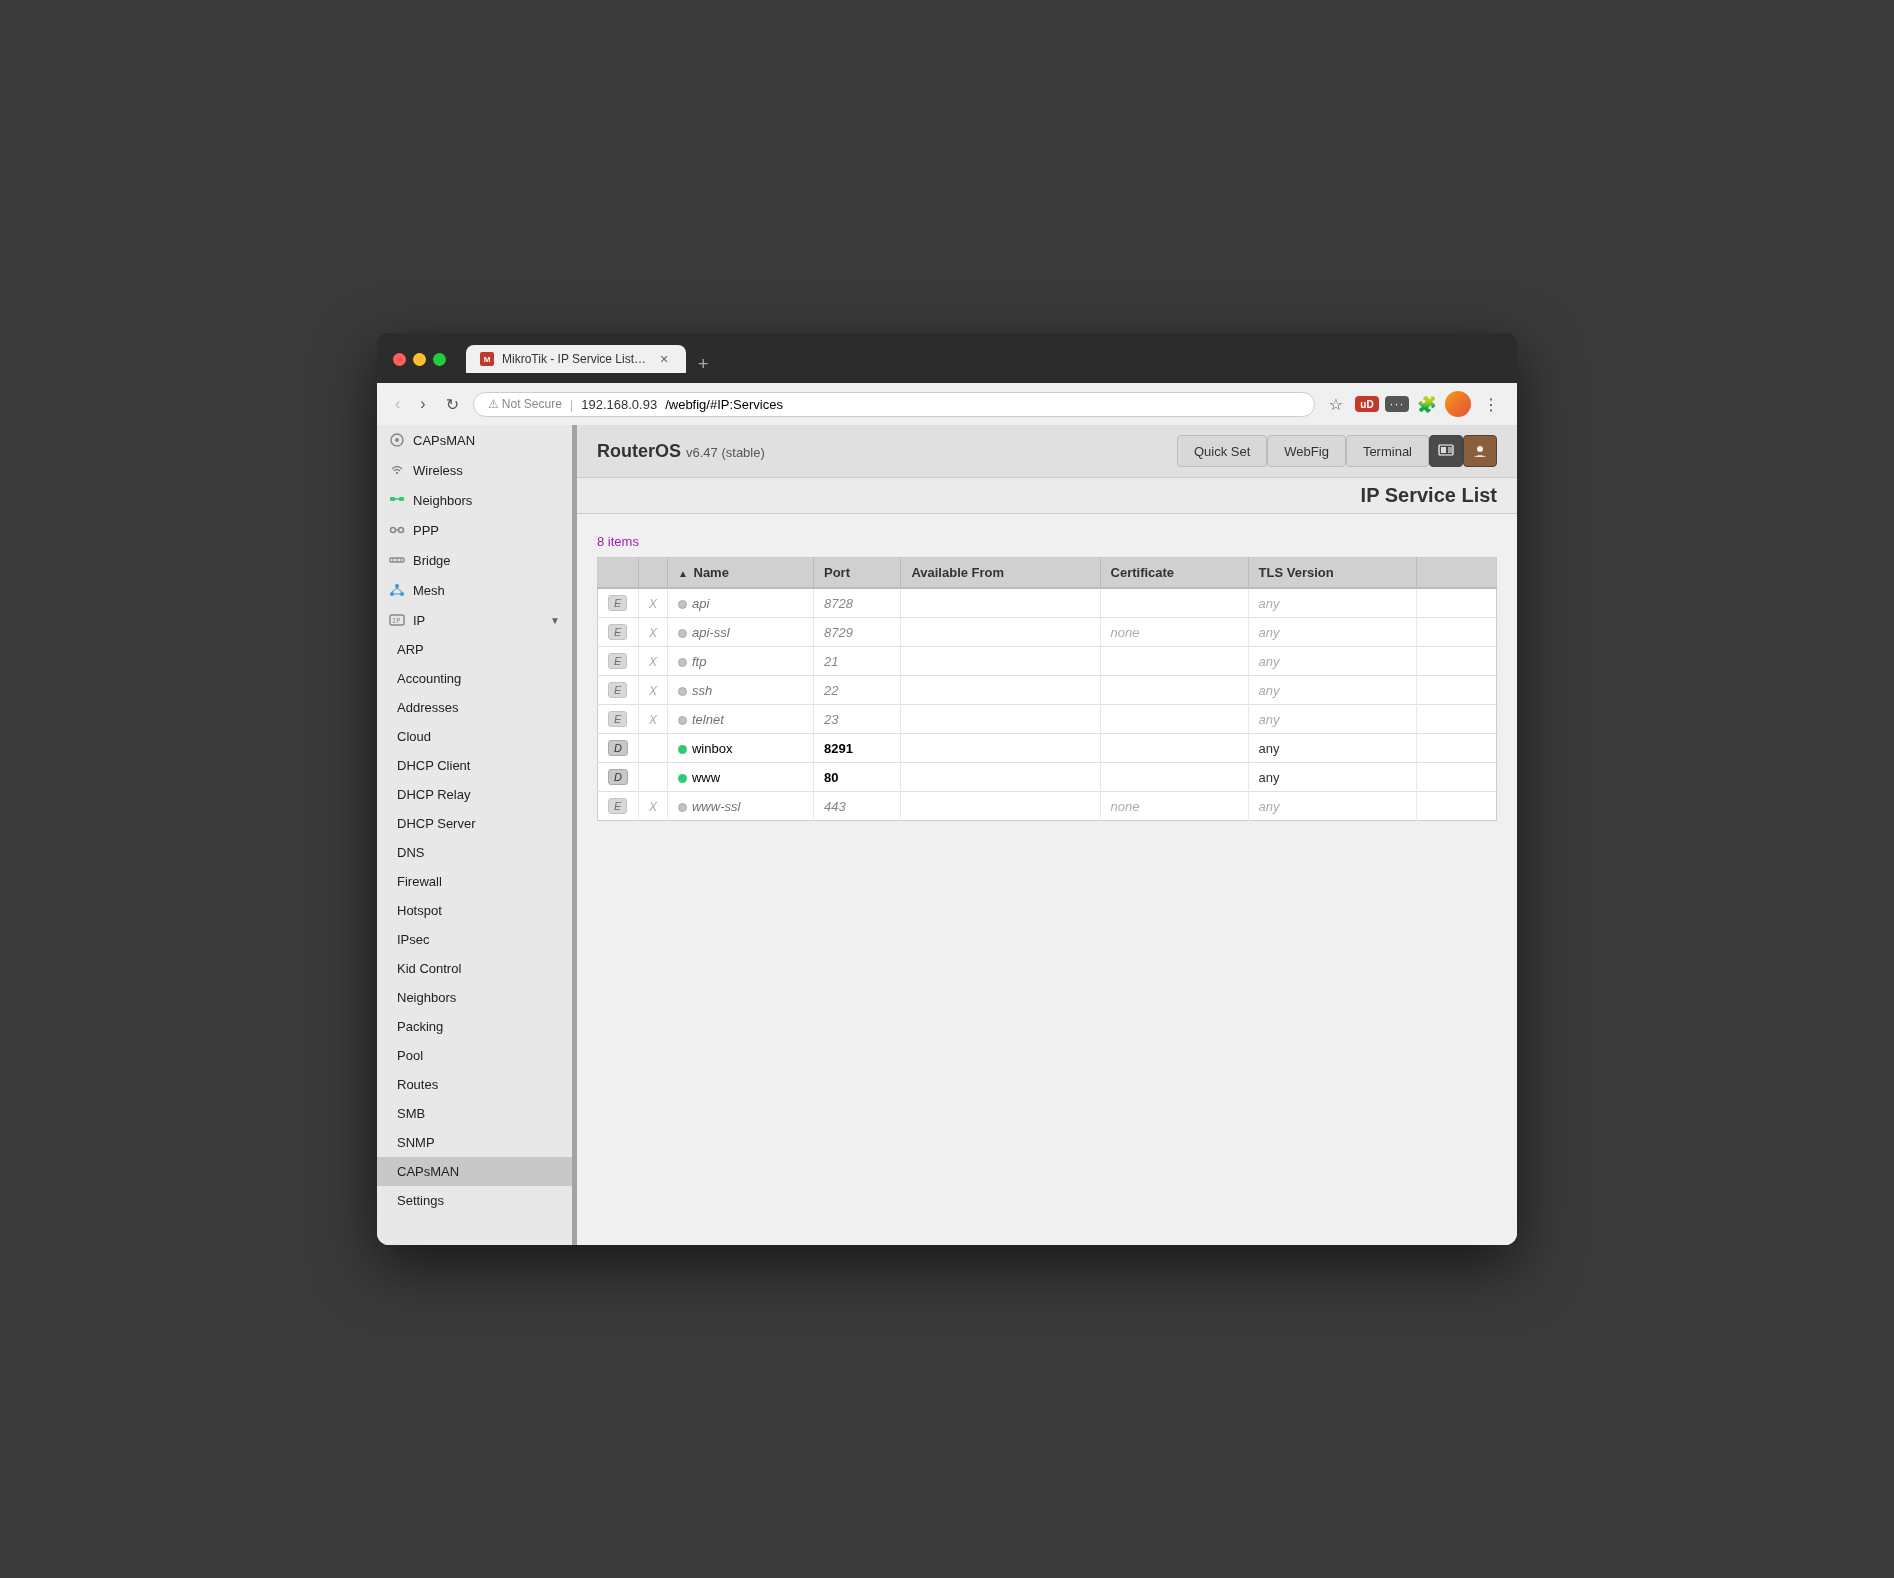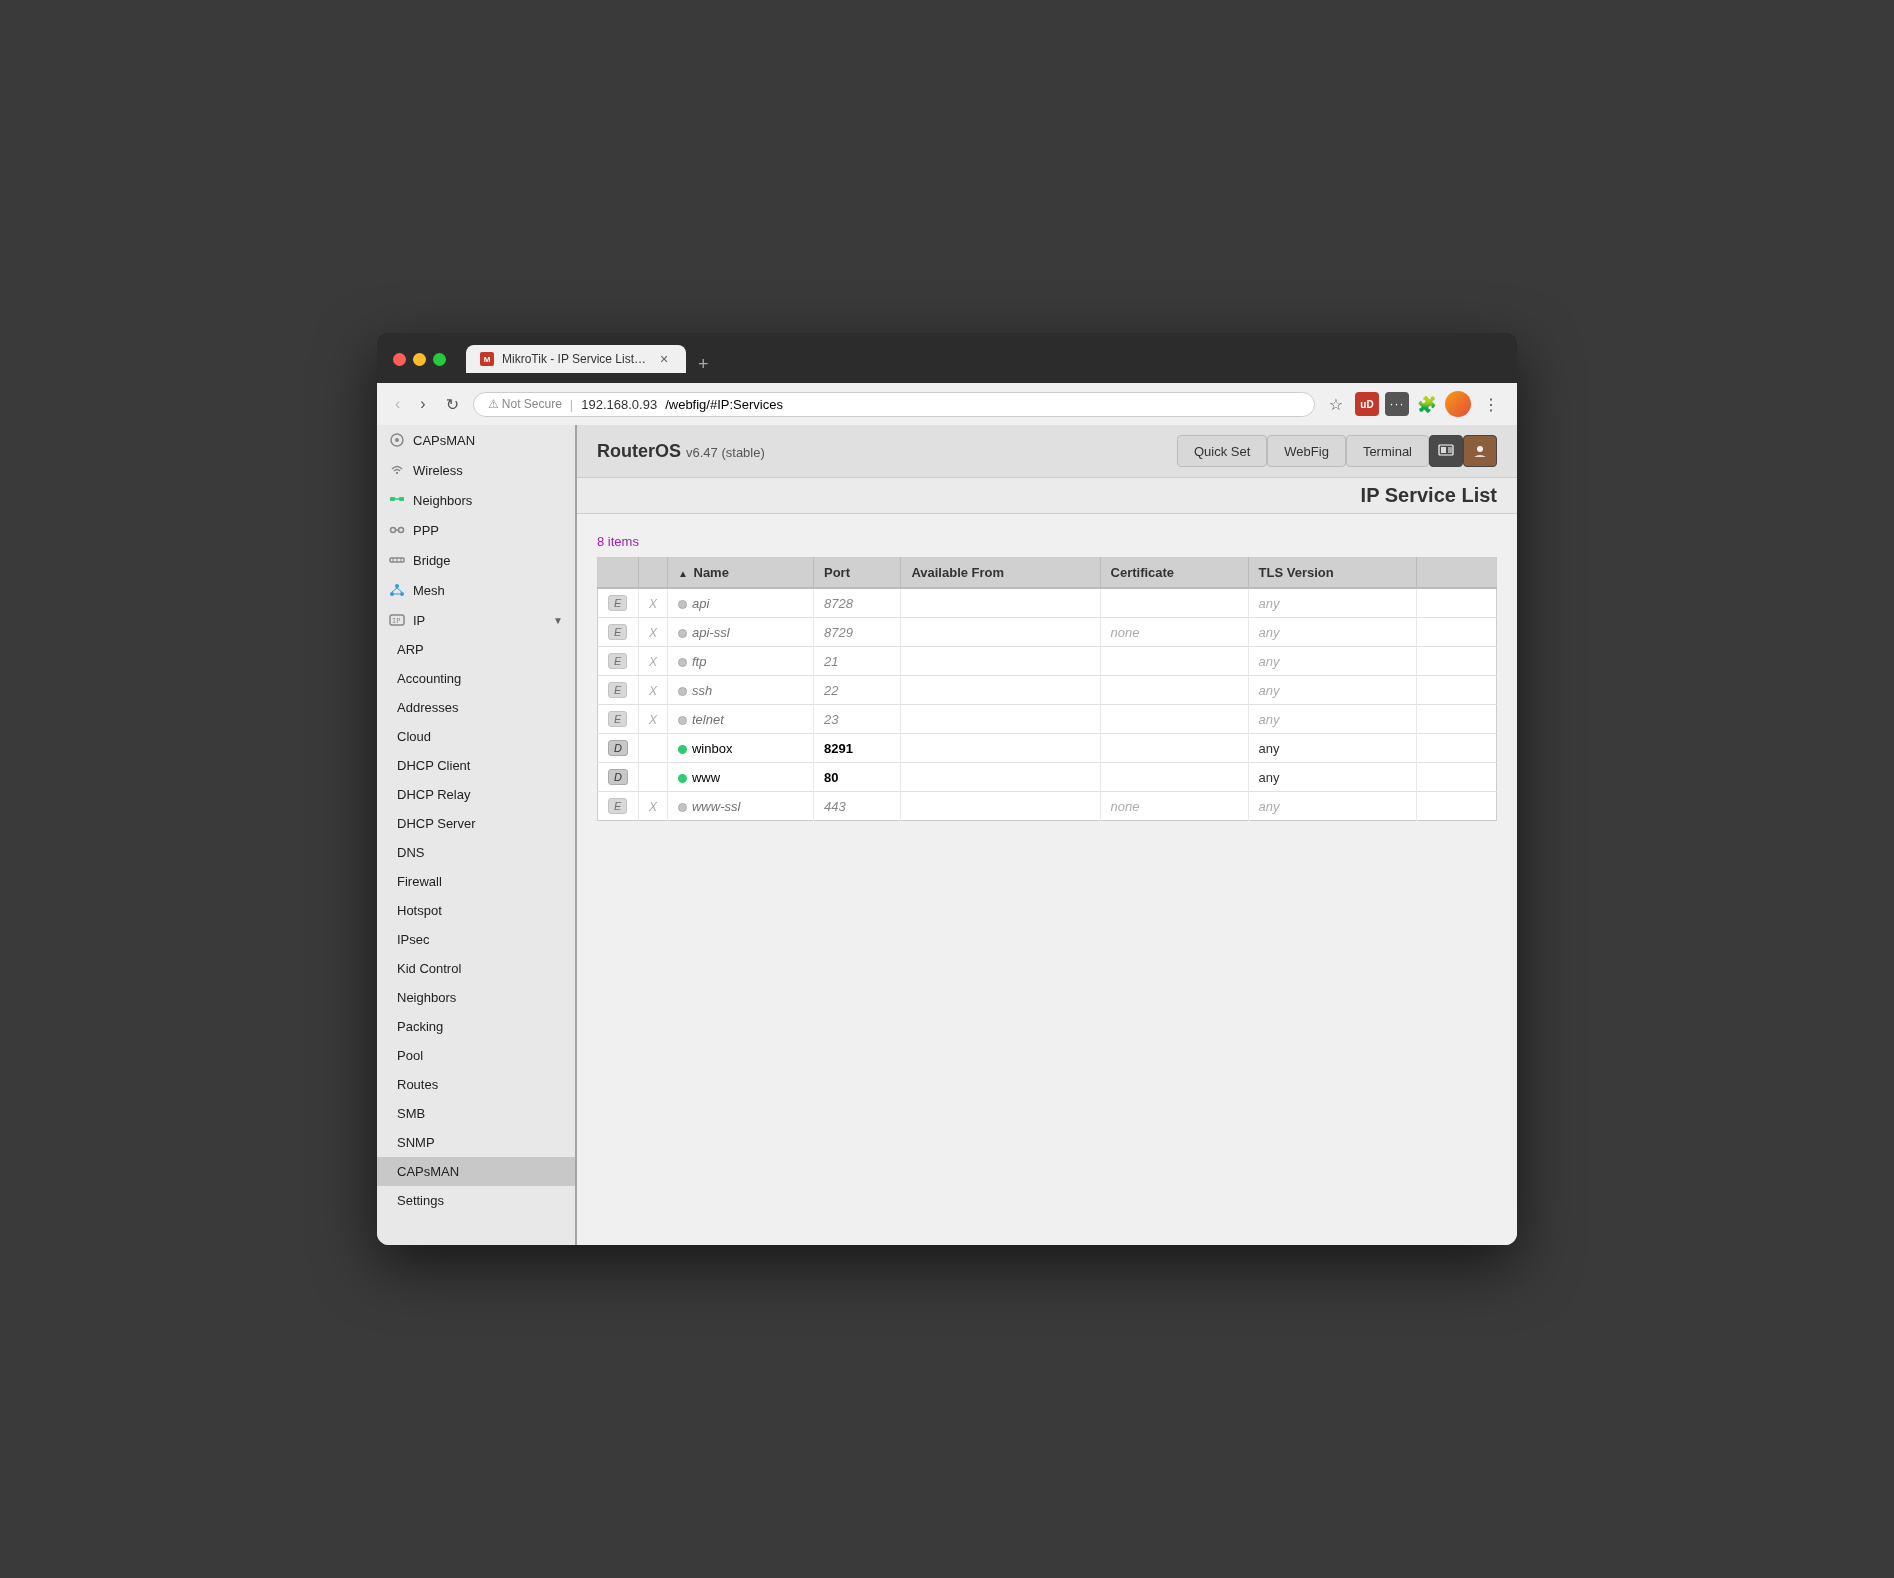--- a/index.html
+++ b/index.html
@@ -127,21 +127,21 @@
     .url-highlight { color: #000; font-weight: 500; }
     .toolbar-right {
       display: flex; align-items: center; gap: 6px;
     }
     .toolbar-icon-btn {
       background: none; border: none; cursor: pointer;
       color: #555; font-size: 16px; padding: 3px 6px;
       border-radius: 4px;
     }
     .ext-icon {
-      width: 24px; height: 24px;
+      width: 24px; height: 16px;
       border-radius: 4px;
       display: flex; align-items: center; justify-content: center;
       font-size: 12px;
     }
     .ext-ud { background: #c0392b; color: white; font-weight: bold; font-size: 10px; }
     .ext-dots { background: #555; color: white; font-size: 14px; letter-spacing: 1px; }
     .ext-puzzle { color: #555; font-size: 16px; }
     .ext-avatar {
       width: 26px; height: 26px;
       border-radius: 50%;
@@ -150,21 +150,21 @@
     
     .main-content {
       display: flex;
       background: #f0f0f0;
       min-height: 820px;
     }
     
     .sidebar {
       width: 200px;
       background: #e8e8e8;
-      border-right: 2px solid #a3a3a3;
+      border-right: 5px solid #a3a3a3;
       flex-shrink: 0;
       overflow-y: auto;
     }
     .sidebar-item {
       display: flex;
       align-items: center;
       padding: 7px 12px;
       cursor: pointer;
       gap: 8px;
       font-size: 13px;

